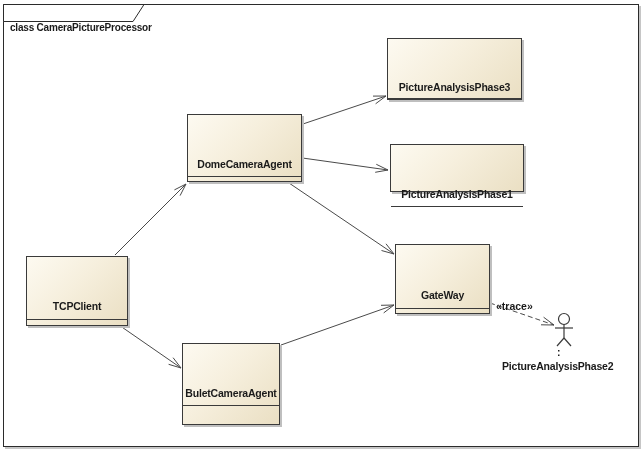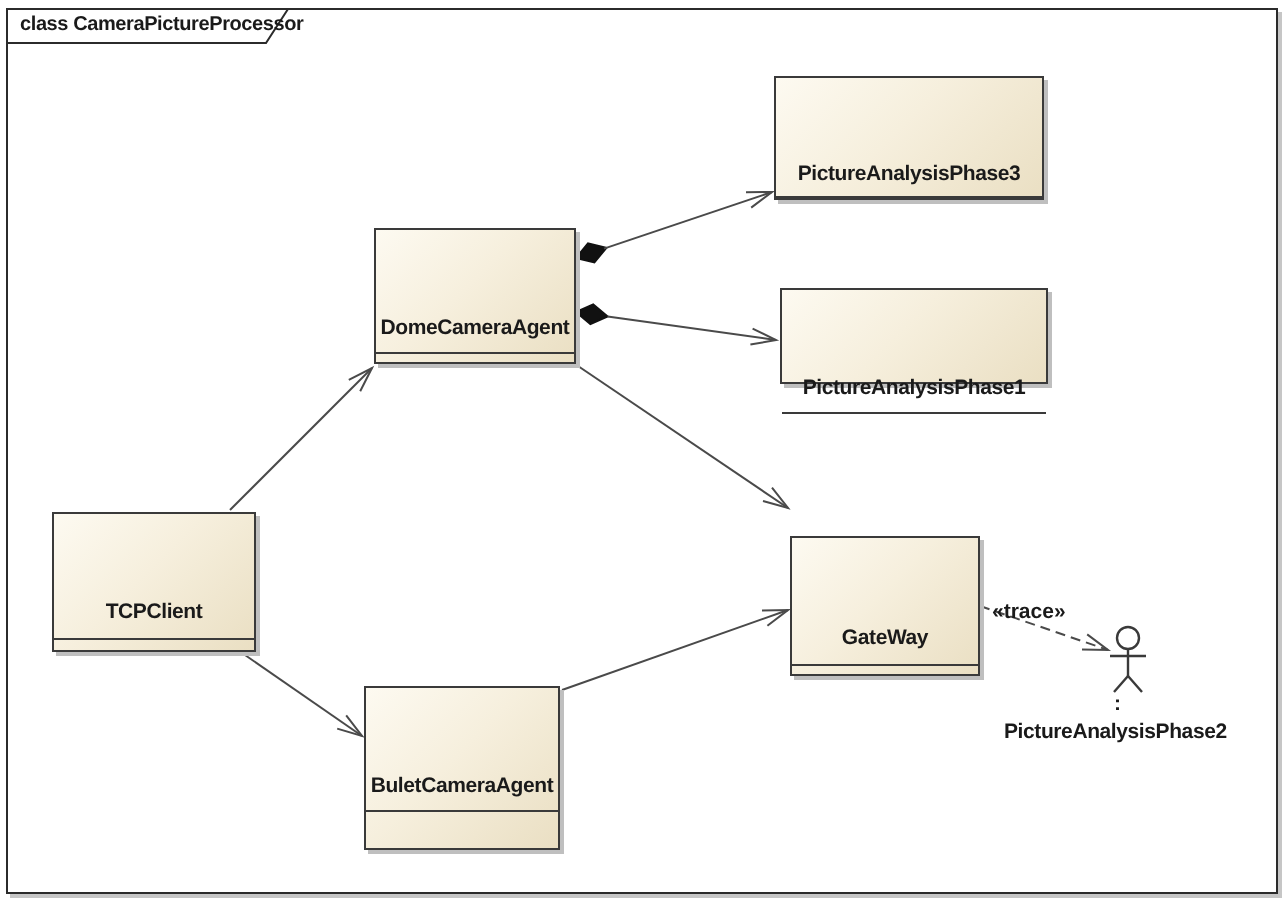--- a/index.html
+++ b/index.html
@@ -3,46 +3,46 @@
 <meta charset="utf-8">
 <style>
   html,body{margin:0;padding:0;background:#ffffff;}
   body{width:642px;height:452px;overflow:hidden;position:relative;
        font-family:"Liberation Sans",sans-serif;color:#1a1a1a;}
 
   
   .frame{position:absolute;left:3px;top:4px;width:634px;height:441px;
          background:#ffffff;border:1px solid #2b2b2b;
          box-shadow:2px 2px 0 #c6c6c6;}
-  .frame-title{position:absolute;left:10px;top:7px;font-size:10px;font-weight:bold;
+  .frame-title{position:absolute;left:10px;top:22px;font-size:10px;font-weight:bold;
                letter-spacing:-0.2px;white-space:nowrap;z-index:4;}
 
   
   svg.layer{position:absolute;left:0;top:0;z-index:2;}
 
   
   .uml-box{position:absolute;box-sizing:border-box;z-index:3;
            border:1px solid #3a3a3a;
            background:linear-gradient(135deg,#fdfaf1 0%,#f6efdd 45%,#eadfc3 100%);
            box-shadow:2px 2px 0 #bfbfbf;}
   .uml-box .hdr{display:flex;align-items:center;justify-content:center;
                 border-bottom:1px solid #3a3a3a;box-sizing:border-box;
                 font-size:10.5px;font-weight:bold;white-space:nowrap;
                 letter-spacing:-0.2px;margin-top:36px;}
   .uml-box .body{width:100%;}
 
   #box-phase3 {left:387px;top:38px; width:135px;height:62px;}
   #box-phase3 .hdr{height:24px;}
-  #box-dome   {left:187px;top:114px;width:101px;height:68px;}
+  #box-dome   {left:187px;top:114px;width:115px;height:68px;}
   #box-dome .hdr{height:26px;}
   #box-phase1 {left:390px;top:144px;width:134px;height:48px;}
   #box-phase1 .hdr{height:26px;}
   #box-tcp    {left:26px; top:256px;width:102px; height:70px;}
   #box-tcp .hdr{height:27px;}
-  #box-gateway{left:395px;top:268px;width:95px; height:70px;}
+  #box-gateway{left:395px;top:244px;width:95px; height:70px;}
   #box-gateway .hdr{height:28px;}
   #box-bulet  {left:182px;top:343px;width:98px; height:82px;}
   #box-bulet .hdr{height:26px;}
 
   
   .lbl{position:absolute;z-index:4;text-align:left;white-space:nowrap;
        font-size:10.5px;font-weight:bold;}
   #lbl-trace {left:496px;top:300px;width:46px;}
   #lbl-colon {left:557px;top:346px;width:14px;}
   #lbl-actor {left:502px;top:360px;width:132px;letter-spacing:-0.2px;}

